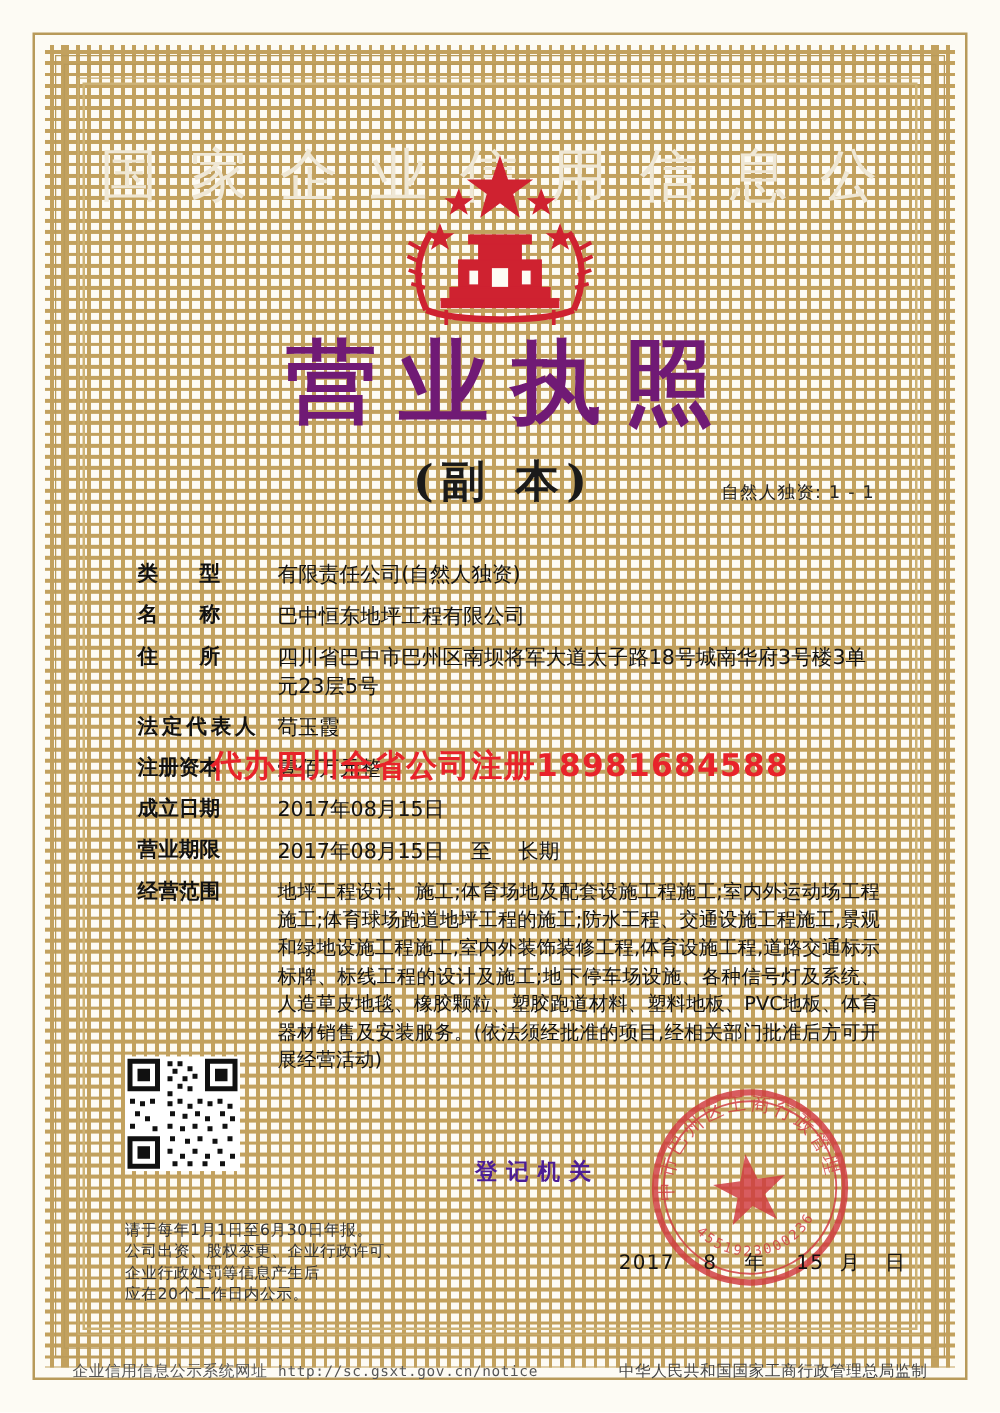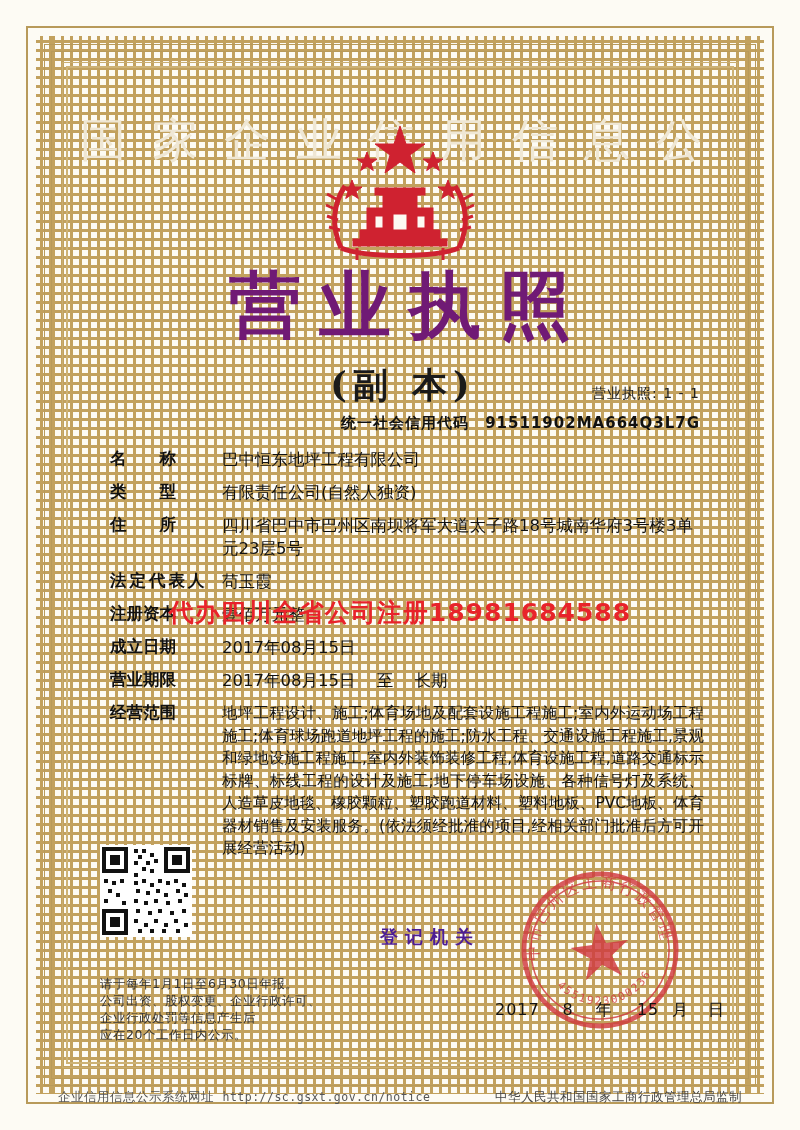--- a/index.html
+++ b/index.html
@@ -300,39 +300,35 @@
           <path d="M157,92 L168,86 M158,102 L169,97 M157,112 L168,108 M155,122 L166,119"></path>
         </g>
       </g>
     </svg>
   </div>
 
   <div class="title">营业执照</div>
   <div class="subtitle">(副 本)</div>
 
   <div class="copy-no">
-    <span>营业执照:</span>
+    <span>自然人独资:</span>
     <span>1 - 1</span>
   </div>
 
-  <div class="credit-code">
-    <span>统一社会信用代码</span>
-    <span style="margin-left:10px">91511902MA664Q3L7G</span>
-  </div>
 
   <div class="fields">
+
+    <div class="field-row">
+      <div class="field-label">类　　型</div>
+      <div class="field-value">有限责任公司(自然人独资)</div>
+    </div>
 
     <div class="field-row">
       <div class="field-label">名　　称</div>
       <div class="field-value">巴中恒东地坪工程有限公司</div>
-    </div>
-
-    <div class="field-row">
-      <div class="field-label">类　　型</div>
-      <div class="field-value">有限责任公司(自然人独资)</div>
     </div>
 
     <div class="field-row">
       <div class="field-label">住　　所</div>
       <div class="field-value">四川省巴中市巴州区南坝将军大道太子路18号城南华府3号楼3单元23层5号</div>
     </div>
 
     <div class="field-row">
       <div class="field-label sp3">法定代表人</div>
       <div class="field-value">苟玉霞</div>

